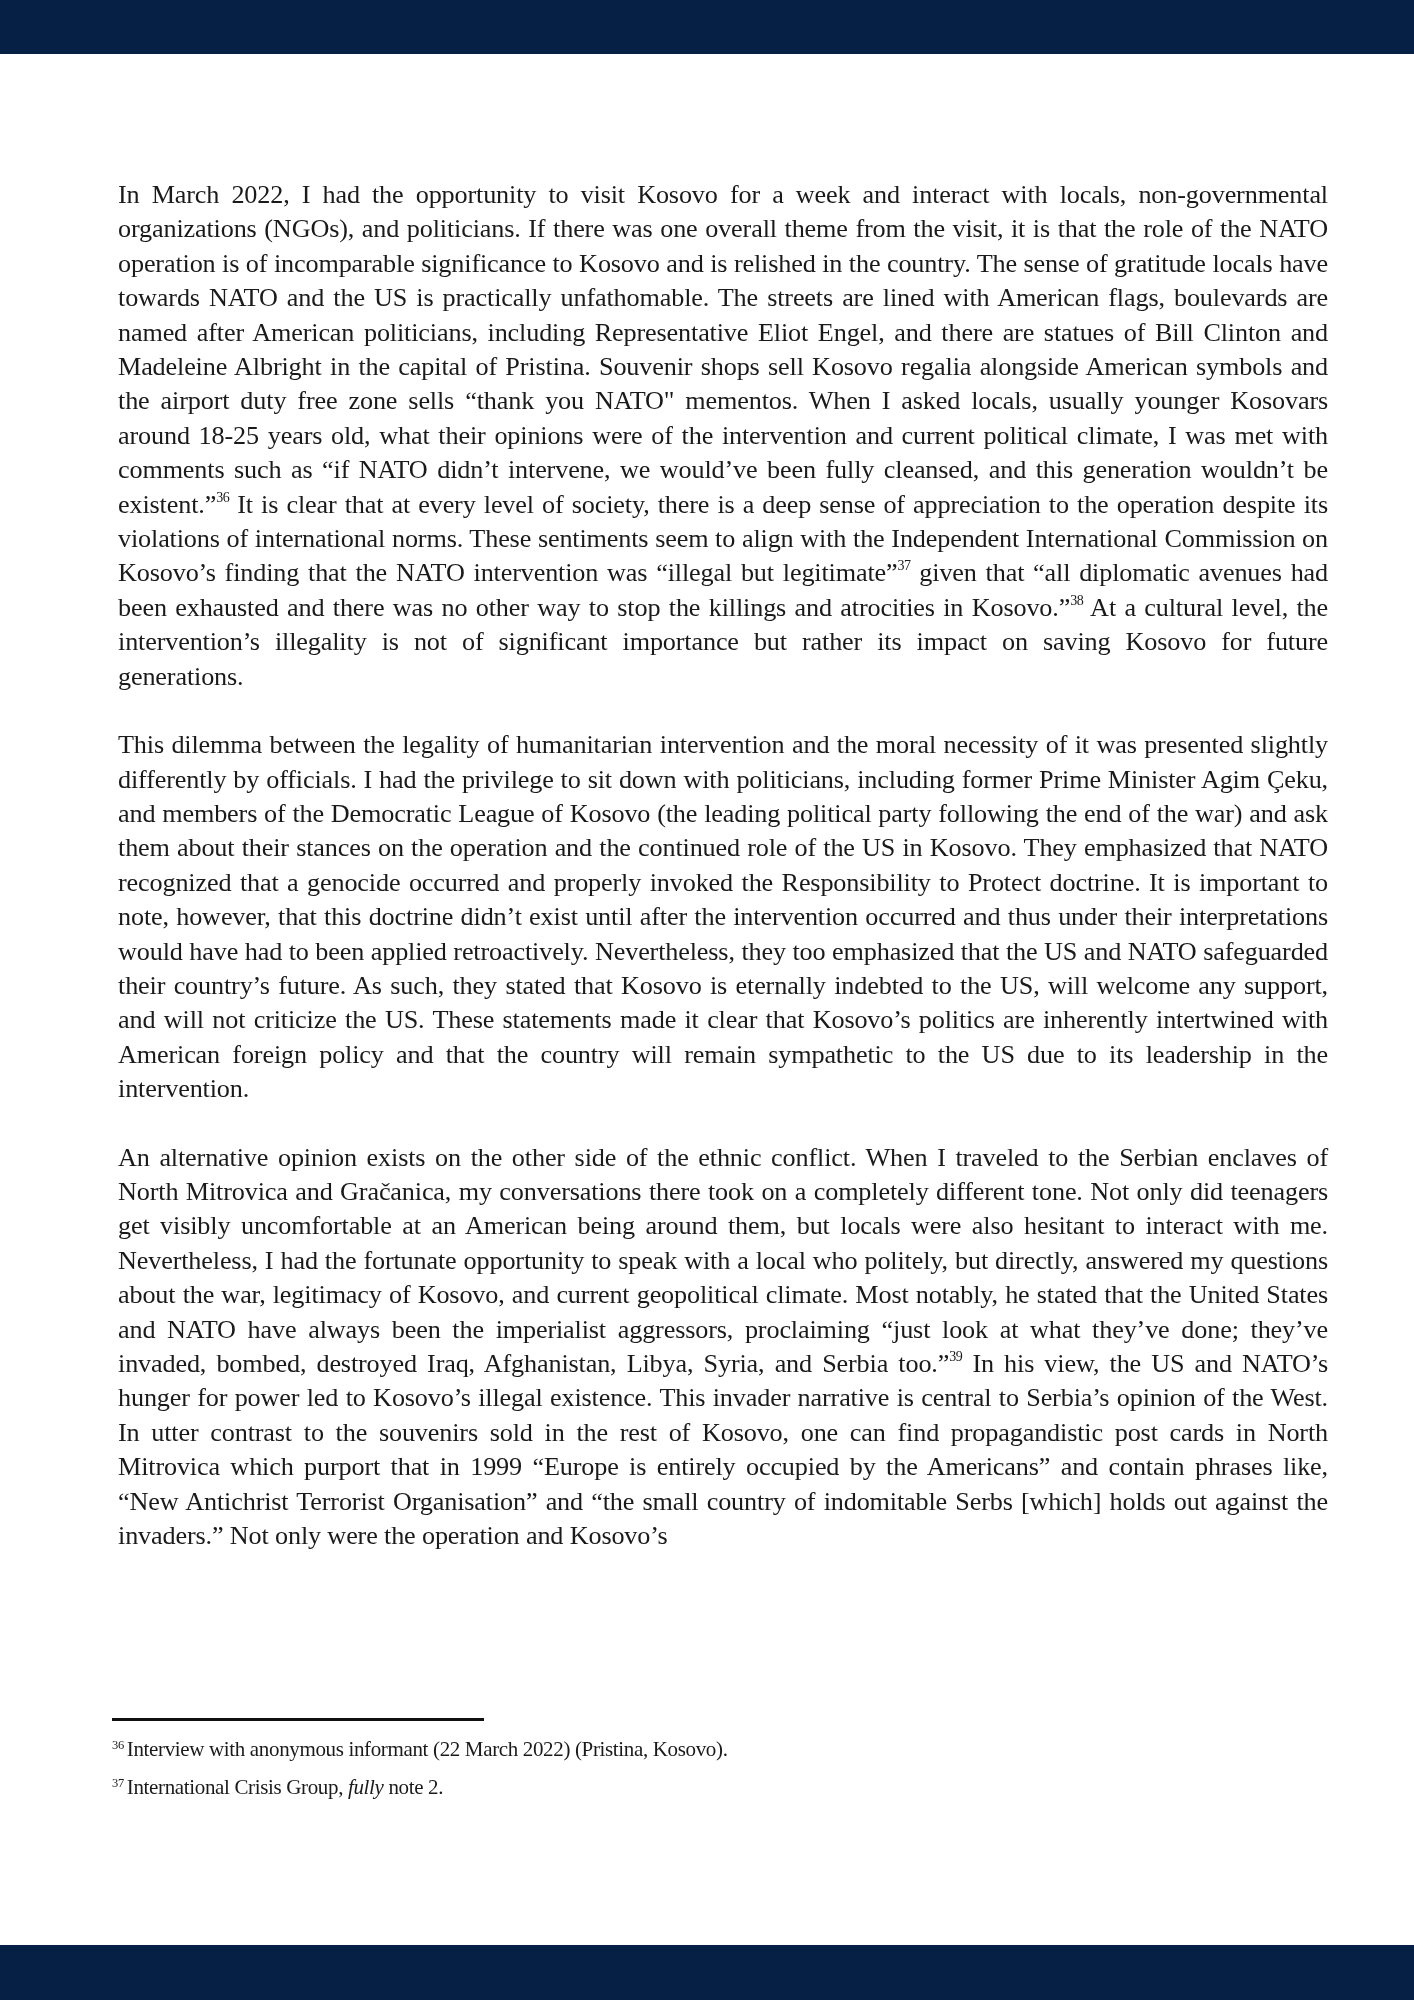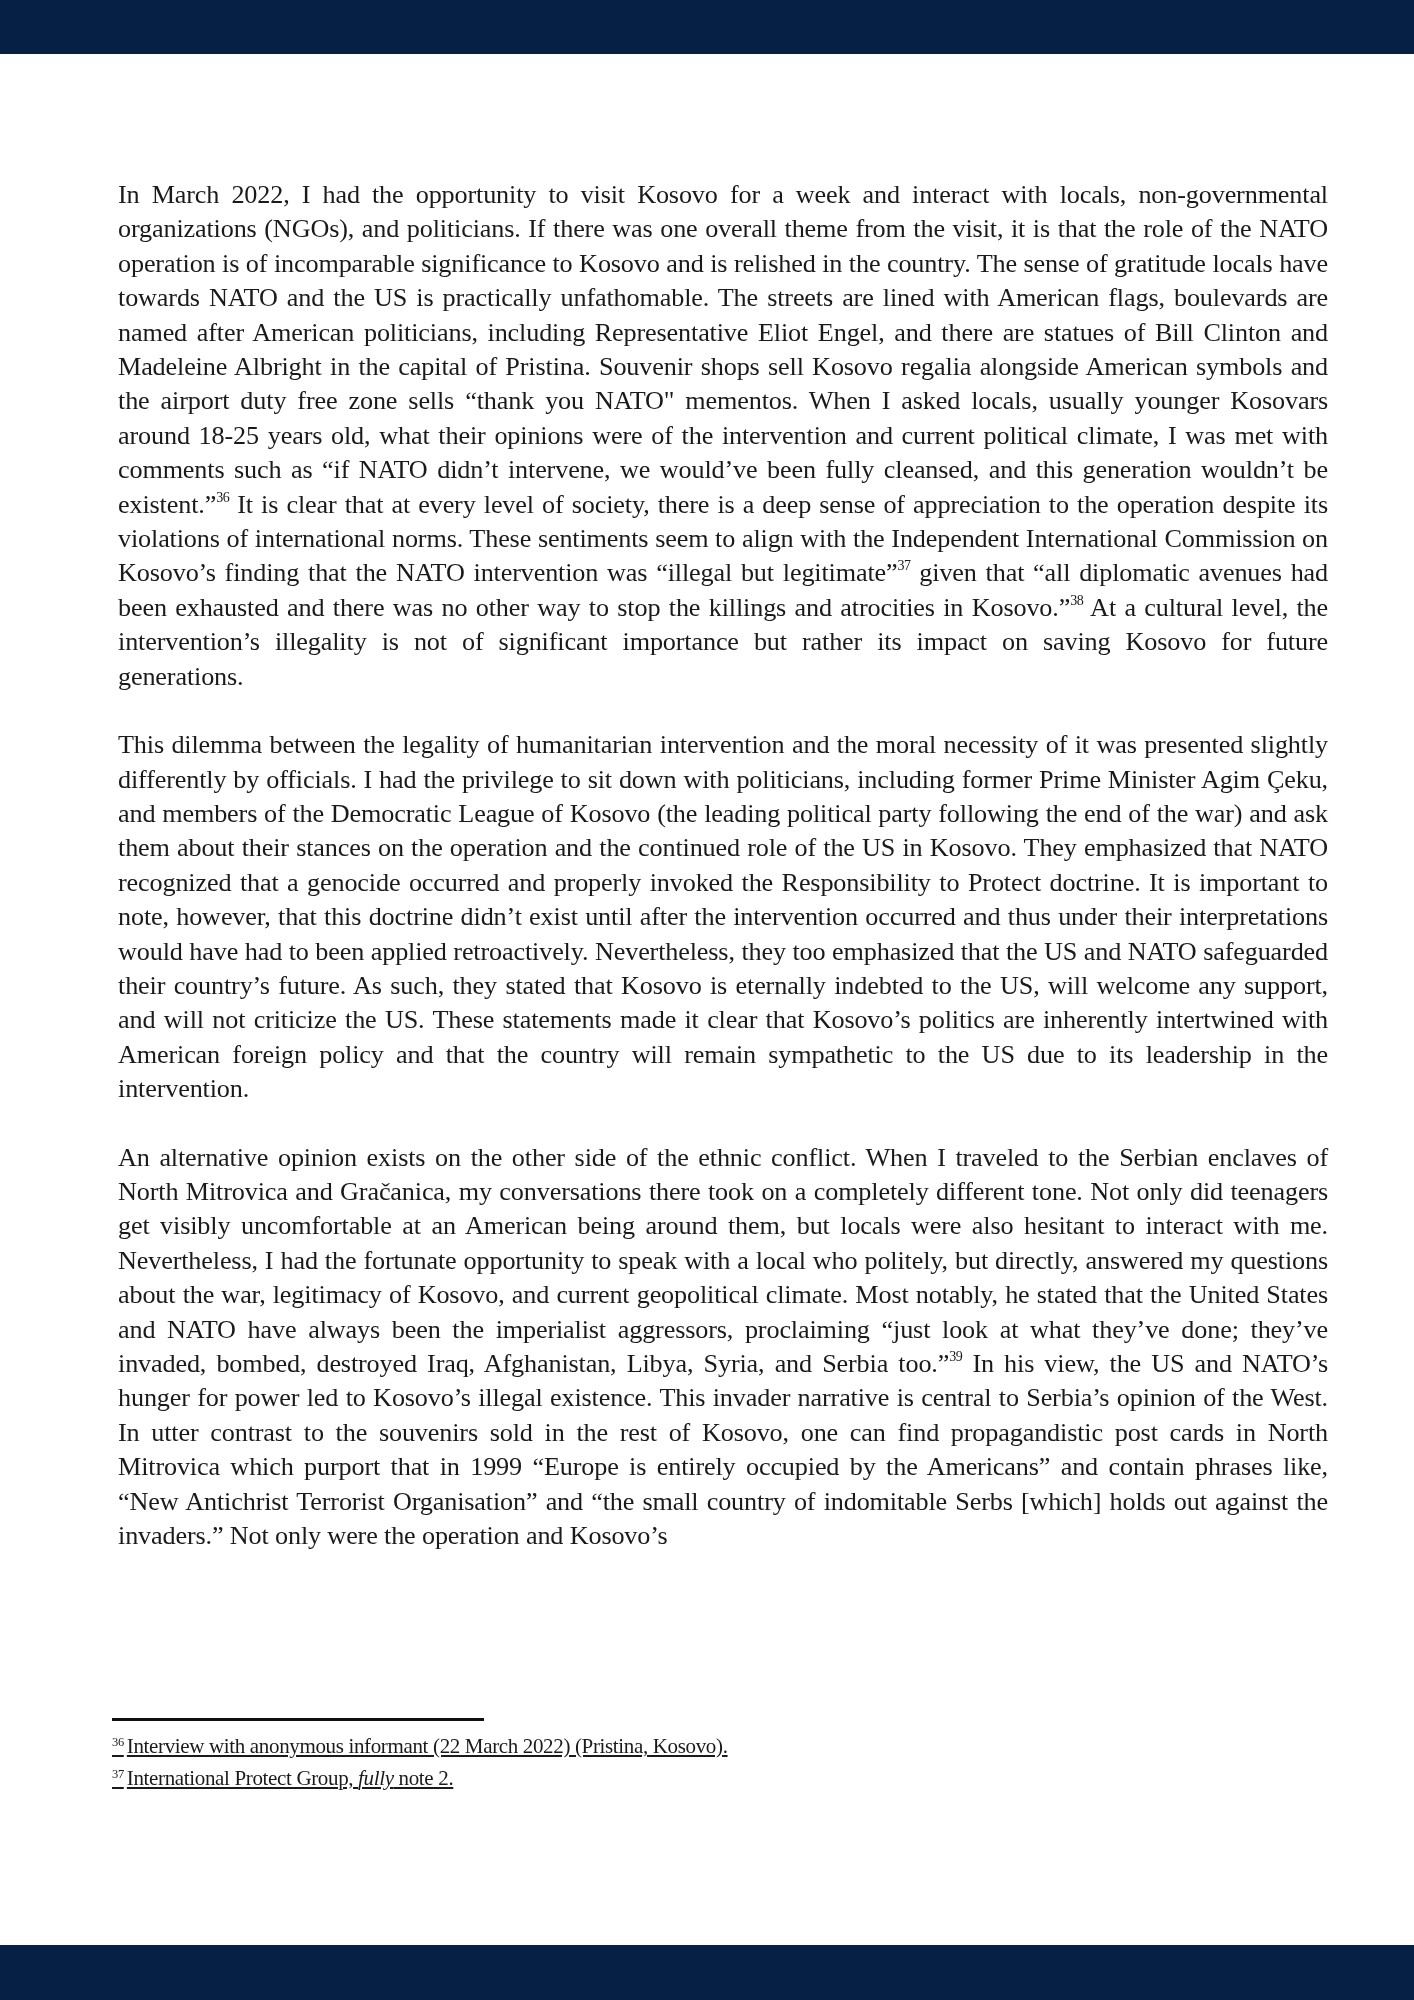--- a/index.html
+++ b/index.html
@@ -57,24 +57,23 @@
       background: #111;
     }
     .footnotes {
       position: absolute;
       left: 112px;
       top: 1732px;
       width: 1100px;
     }
     .footnote {
       font-size: 21px;
-      line-height: 29px;
+      line-height: 35px;
       letter-spacing: -0.35px;
       white-space: nowrap;
-      text-decoration: underline;
     }
     .footnote .num {
       font-size: 12.5px;
       position: relative;
       top: -7px;
       margin-right: 3px;
     }
   </style>
 </head>
 <body>
@@ -84,16 +83,16 @@
 <div class="page">
   <p class="para"><span>In March 2022, I had the opportunity to visit Kosovo for a week and interact with locals, non-governmental organizations (NGOs), and politicians. If there was one overall theme from the visit, it is that the role of the NATO operation is of incomparable significance to Kosovo and is relished in the country. The sense of gratitude locals have towards NATO and the US is practically unfathomable. The streets are lined with American flags, boulevards are named after American politicians, including Representative Eliot Engel, and there are statues of Bill Clinton and Madeleine Albright in the capital of Pristina. Souvenir shops sell Kosovo regalia alongside American symbols and the airport duty free zone sells “thank you NATO" mementos. When I asked locals, usually younger Kosovars around 18-25 years old, what their opinions were of the intervention and current political climate, I was met with comments such as “if NATO didn’t intervene, we would’ve been fully cleansed, and this generation wouldn’t be existent.”</span><sup class="fn">36</sup><span> It is clear that at every level of society, there is a deep sense of appreciation to the operation despite its violations of international norms. These sentiments seem to align with the Independent International Commission on Kosovo’s finding that the NATO intervention was “illegal but legitimate”</span><sup class="fn">37</sup><span> given that “all diplomatic avenues had been exhausted and there was no other way to stop the killings and atrocities in Kosovo.”</span><sup class="fn">38</sup><span> At a cultural level, the intervention’s illegality is not of significant importance but rather its impact on saving Kosovo for future generations.</span></p>
   <p class="para"><span>This dilemma between the legality of humanitarian intervention and the moral necessity of it was presented slightly differently by officials. I had the privilege to sit down with politicians, including former Prime Minister Agim Çeku, and members of the Democratic League of Kosovo (the leading political party following the end of the war) and ask them about their stances on the operation and the continued role of the US in Kosovo. They emphasized that NATO recognized that a genocide occurred and properly invoked the Responsibility to Protect doctrine. It is important to note, however, that this doctrine didn’t exist until after the intervention occurred and thus under their interpretations would have had to been applied retroactively. Nevertheless, they too emphasized that the US and NATO safeguarded their country’s future. As such, they stated that Kosovo is eternally indebted to the US, will welcome any support, and will not criticize the US. These statements made it clear that Kosovo’s politics are inherently intertwined with American foreign policy and that the country will remain sympathetic to the US due to its leadership in the intervention.</span></p>
   <p class="para"><span>An alternative opinion exists on the other side of the ethnic conflict. When I traveled to the Serbian enclaves of North Mitrovica and Gračanica, my conversations there took on a completely different tone. Not only did teenagers get visibly uncomfortable at an American being around them, but locals were also hesitant to interact with me. Nevertheless, I had the fortunate opportunity to speak with a local who politely, but directly, answered my questions about the war, legitimacy of Kosovo, and current geopolitical climate. Most notably, he stated that the United States and NATO have always been the imperialist aggressors, proclaiming “just look at what they’ve done; they’ve invaded, bombed, destroyed Iraq, Afghanistan, Libya, Syria, and Serbia too.”</span><sup class="fn">39</sup><span> In his view, the US and NATO’s hunger for power led to Kosovo’s illegal existence. This invader narrative is central to Serbia’s opinion of the West. In utter contrast to the souvenirs sold in the rest of Kosovo, one can find propagandistic post cards in North Mitrovica which purport that in 1999 “Europe is entirely occupied by the Americans” and contain phrases like, “New Antichrist Terrorist Organisation” and “the small country of indomitable Serbs [which] holds out against the invaders.” Not only were the operation and Kosovo’s</span></p>
 </div>
 
 <div class="fn-rule"></div>
 
 <div class="footnotes">
   <div class="footnote"><span class="num">36</span><span>Interview with anonymous informant (22 March 2022) (Pristina, Kosovo).</span></div>
-  <div class="footnote"><span class="num">37</span><span>International Protect Group, </span><em>fully</em><span> note 2.</span></div>
+  <div class="footnote"><span class="num">37</span><span>International Crisis Group, </span><em>fully</em><span> note 2.</span></div>
 </div>
 
 <div class="band-bottom"></div>
 
 </body></html>

